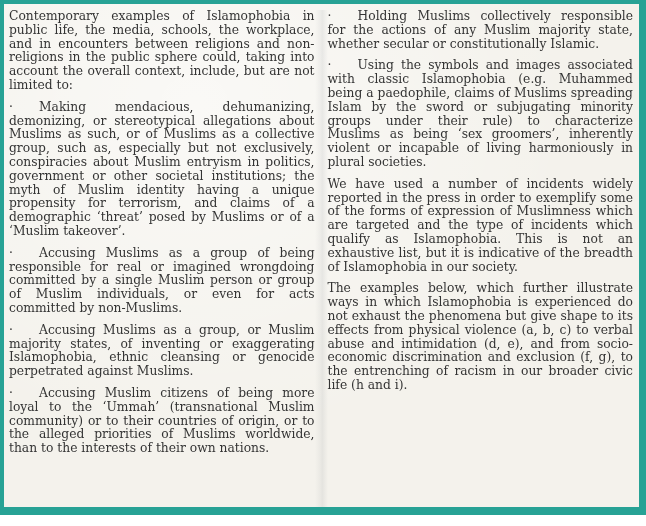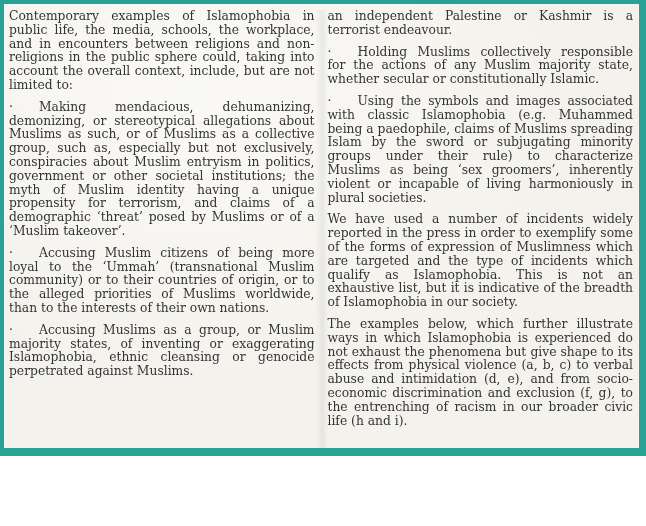--- a/index.html
+++ b/index.html
@@ -3,21 +3,21 @@
 <meta charset="utf-8">
 <style>
   html, body {
     margin: 0;
     padding: 0;
     background: #ffffff;
   }
   .page {
     box-sizing: border-box;
     width: 646px;
-    height: 456px;
+    height: 515px;
     border-style: solid;
     border-color: #27a295;
     border-width: 4px 7px 8px 4px;
     background:
       radial-gradient(ellipse at 30% 20%, rgba(255,255,255,0.55), rgba(255,255,255,0) 60%),
       #f4f2ec;
     display: flex;
     padding: 6px 6px 0 5px;
     overflow: hidden;
     font-family: "DejaVu Serif", "Liberation Serif", serif;
@@ -51,24 +51,24 @@
     text-align: left;
   }
 </style>
 </head>
 <body>
 
 <div class="page">
   <div class="col">
       <p class="para plain">Contemporary examples of Islamophobia in public life, the media, schools, the workplace, and in encounters between religions and non-religions in the public sphere could, taking into account the overall context, include, but are not limited to:</p>
       <p class="para bullet"><span class="dot">·</span>Making mendacious, dehumanizing, demonizing, or stereotypical allegations about Muslims as such, or of Muslims as a collective group, such as, especially but not exclusively, conspiracies about Muslim entryism in politics, government or other societal institutions; the myth of Muslim identity having a unique propensity for terrorism, and claims of a demographic ‘threat’ posed by Muslims or of a ‘Muslim takeover’.</p>
+      <p class="para bullet"><span class="dot">·</span>Accusing Muslims as a group of being responsible for real or imagined wrongdoing committed by a single Muslim person or group of Muslim individuals, or even for acts committed by non-Muslims.</p>
+      <p class="para bullet"><span class="dot">·</span>Accusing Muslims as a group, or Muslim majority states, of inventing or exaggerating Islamophobia, ethnic cleansing or genocide perpetrated against Muslims.</p>
       <p class="para bullet"><span class="dot">·</span>Accusing Muslim citizens of being more loyal to the ‘Ummah’ (transnational Muslim community) or to their countries of origin, or to the alleged priorities of Muslims worldwide, than to the interests of their own nations.</p>
-      <p class="para bullet"><span class="dot">·</span>Accusing Muslims as a group, or Muslim majority states, of inventing or exaggerating Islamophobia, ethnic cleansing or genocide perpetrated against Muslims.</p>
     </div>
   <div class="col-gap"></div>
   <div class="col">
-      <p class="para plain">an independent Palestine or Kashmir is a terrorist endeavour.</p>
       <p class="para bullet"><span class="dot">·</span>Holding Muslims collectively responsible for the actions of any Muslim majority state, whether secular or constitutionally Islamic.</p>
       <p class="para bullet"><span class="dot">·</span>Using the symbols and images associated with classic Islamophobia (e.g. Muhammed being a paedophile, claims of Muslims spreading Islam by the sword or subjugating minority groups under their rule) to characterize Muslims as being ‘sex groomers’, inherently violent or incapable of living harmoniously in plural societies.</p>
       <p class="para plain">We have used a number of incidents widely reported in the press in order to exemplify some of the forms of expression of Muslimness which are targeted and the type of incidents which qualify as Islamophobia. This is not an exhaustive list, but it is indicative of the breadth of Islamophobia in our society.</p>
       <p class="para plain">The examples below, which further illustrate ways in which Islamophobia is experienced do not exhaust the phenomena but give shape to its effects from physical violence (a, b, c) to verbal abuse and intimidation (d, e), and from socio-economic discrimination and exclusion (f, g), to the entrenching of racism in our broader civic life (h and i).</p>
     </div>
 </div>
 
 </body></html>

